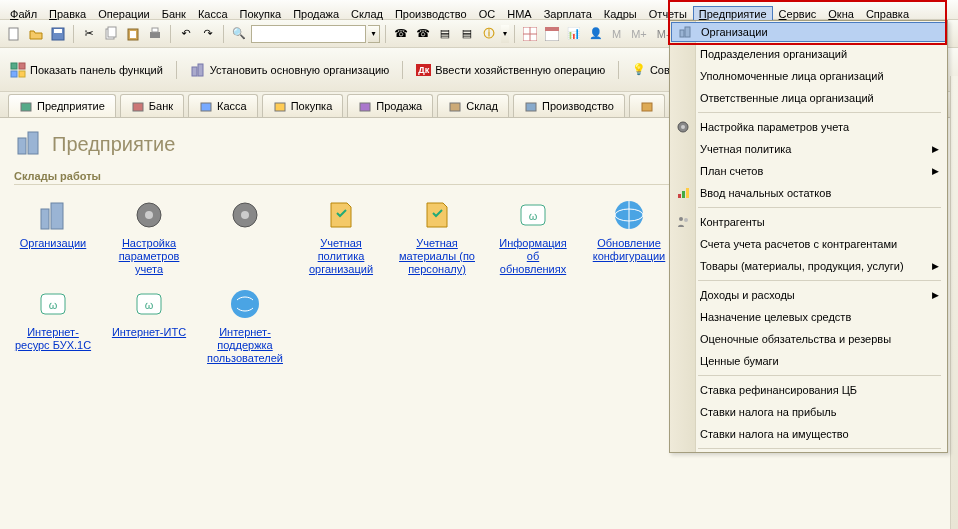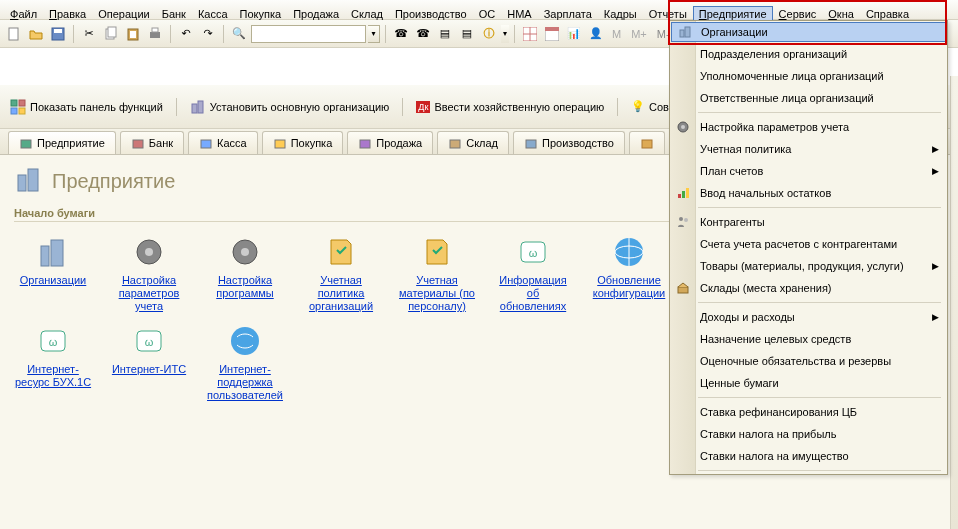--- a/index.html
+++ b/index.html
@@ -10,21 +10,21 @@
 .menubar-item u { text-decoration: underline; }
 .menubar-item.active { background: #c7d8f0; border: 1px solid #4a7bbf; padding: 1px 5px; }
 
 .toolbar1 { background: linear-gradient(#fafaf4, #ece8d9); height: 28px; display: flex; align-items: center; padding: 0 4px; gap: 2px; border-bottom: 1px solid #d5d1c1; }
 .tb-icon { width: 20px; height: 20px; display: flex; align-items: center; justify-content: center; cursor: pointer; }
 .tb-sep { width: 1px; height: 18px; background: #c7c3b3; margin: 0 3px; }
 .tb-input { width: 115px; height: 18px; border: 1px solid #b5b093; background: #fff; }
 .tb-drop { width: 12px; height: 18px; border: 1px solid #b5b093; border-left: none; background: linear-gradient(#fdfdf7,#e9e5d5); display:flex; align-items:center; justify-content:center; font-size:8px; }
 .tb-text { padding: 0 4px; color: #333; }
 
-.toolbar2 { background: linear-gradient(#fafaf4, #ece8d9); height: 44px; display: flex; align-items: center; padding: 0 4px; gap: 4px; border-bottom: 1px solid #d5d1c1; margin-top: 37px; }
+.toolbar2 { background: linear-gradient(#fafaf4, #ece8d9); height: 44px; display: flex; align-items: center; padding: 0 4px; gap: 4px; border-bottom: 1px solid #d5d1c1; }
 .tb-btn { display: flex; align-items: center; gap: 4px; padding: 2px 6px; cursor: pointer; }
 
 .tabstrip { background: linear-gradient(#f5f3e8, #e9e5d5); height: 26px; display: flex; align-items: flex-end; padding: 0 8px; gap: 4px; border-bottom: 1px solid #c7c3b3; }
 .tab { display: flex; align-items: center; gap: 4px; padding: 4px 10px; background: linear-gradient(#fdfcf5,#efead9); border: 1px solid #c7c3b3; border-bottom: none; border-radius: 3px 3px 0 0; cursor: pointer; }
 .tab.active { background: linear-gradient(#fff,#f8f4e6); }
 .tab .tab-ico { width: 14px; height: 14px; }
 
 .content { background: #f9f7ed; padding: 10px 14px; height: 427px; position: relative; }
 .page-title-row { display: flex; align-items: center; gap: 8px; margin-bottom: 10px; }
 .page-title { font-size: 20px; color: #9a8f6a; font-weight: normal; }
@@ -156,21 +156,21 @@
   <span class="tb-sep"></span>
   <span class="tb-btn">
       <svg width="16" height="16">
         <rect x="2" y="5" width="5" height="9" fill="#aac" stroke="#77a"></rect>
         <rect x="8" y="2" width="5" height="12" fill="#aac" stroke="#77a"></rect>
       </svg>
       <span>Установить основную организацию</span>
     </span>
   <span class="tb-sep"></span>
   <span class="tb-btn">
-      <span style="background:#c22;color:#fff;padding:1px 2px;font-size:9px;font-weight:normal">Дк</span>
+      <span style="background:#c22;color:#fff;padding:1px 2px;font-size:9px;font-weight:bold">Дк</span>
       <span>Ввести хозяйственную операцию</span>
     </span>
   <span class="tb-sep"></span>
   <span class="tb-btn">
       <span style="color:#c90">💡</span>
       <span>Советы</span>
       <span style="font-size:8px;margin-left:2px">▾</span>
     </span>
 </div>
 
@@ -225,21 +225,21 @@
   </div>
 
 <div class="content">
   <div class="page-title-row">
     <span><svg width="30" height="30">
           <rect x="4" y="10" width="8" height="16" fill="#9ab4d4" stroke="#6a84a4"></rect>
           <rect x="14" y="4" width="10" height="22" fill="#9ab4d4" stroke="#6a84a4"></rect>
         </svg></span>
     <h1 class="page-title">Предприятие</h1>
   </div>
-  <div class="section-header">Начало бумаги</div>
+  <div class="section-header">Склады работы</div>
   <div class="icon-grid">
       <div class="icon-cell">
         <div class="big-ico">
           <svg width="36" height="36">
             <rect x="6" y="12" width="8" height="20" fill="#9ab4d4" stroke="#6a84a4"></rect>
             <rect x="16" y="6" width="12" height="26" fill="#9ab4d4" stroke="#6a84a4"></rect>
           </svg>
         </div>
         <div class="label">Организации</div>
       </div>
@@ -252,21 +252,20 @@
         </div>
         <div class="label">Настройка параметров учета</div>
       </div>
       <div class="icon-cell">
         <div class="big-ico">
           <svg width="36" height="36">
             <circle cx="18" cy="18" r="12" fill="#888" stroke="#555"></circle>
             <circle cx="18" cy="18" r="4" fill="#ccc"></circle>
           </svg>
         </div>
-        <div class="label">Настройка программы</div>
       </div>
       <div class="icon-cell">
         <div class="big-ico">
           <svg width="36" height="36">
             <path d="M8 6h16l4 4v20H8z" fill="#f4c968" stroke="#b8860b"></path>
             <path d="M14 16l3 3 6-6" stroke="#2a7" stroke-width="2" fill="none"></path>
           </svg>
         </div>
         <div class="label">Учетная политика организаций</div>
       </div>
@@ -409,29 +408,20 @@
       </span>
       <span>Контрагенты</span>
     </div>
     <div class="dd-item">
       <span>Счета учета расчетов с контрагентами</span>
     </div>
     <div class="dd-item">
       <span>Товары (материалы, продукция, услуги)</span>
       <span class="arrow">▶</span>
     </div>
-    <div class="dd-item">
-      <span class="dd-ico">
-        <svg width="14" height="14">
-          <rect x="2" y="6" width="10" height="6" fill="#d2a85a" stroke="#8a6a2a"></rect>
-          <path d="M2 6l5-4 5 4" fill="#e4ba6a" stroke="#8a6a2a"></path>
-        </svg>
-      </span>
-      <span>Склады (места хранения)</span>
-    </div>
     <div class="dd-sep"></div>
     <div class="dd-item">
       <span>Доходы и расходы</span>
       <span class="arrow">▶</span>
     </div>
     <div class="dd-item">
       <span>Назначение целевых средств</span>
     </div>
     <div class="dd-item">
       <span>Оценочные обязательства и резервы</span>

